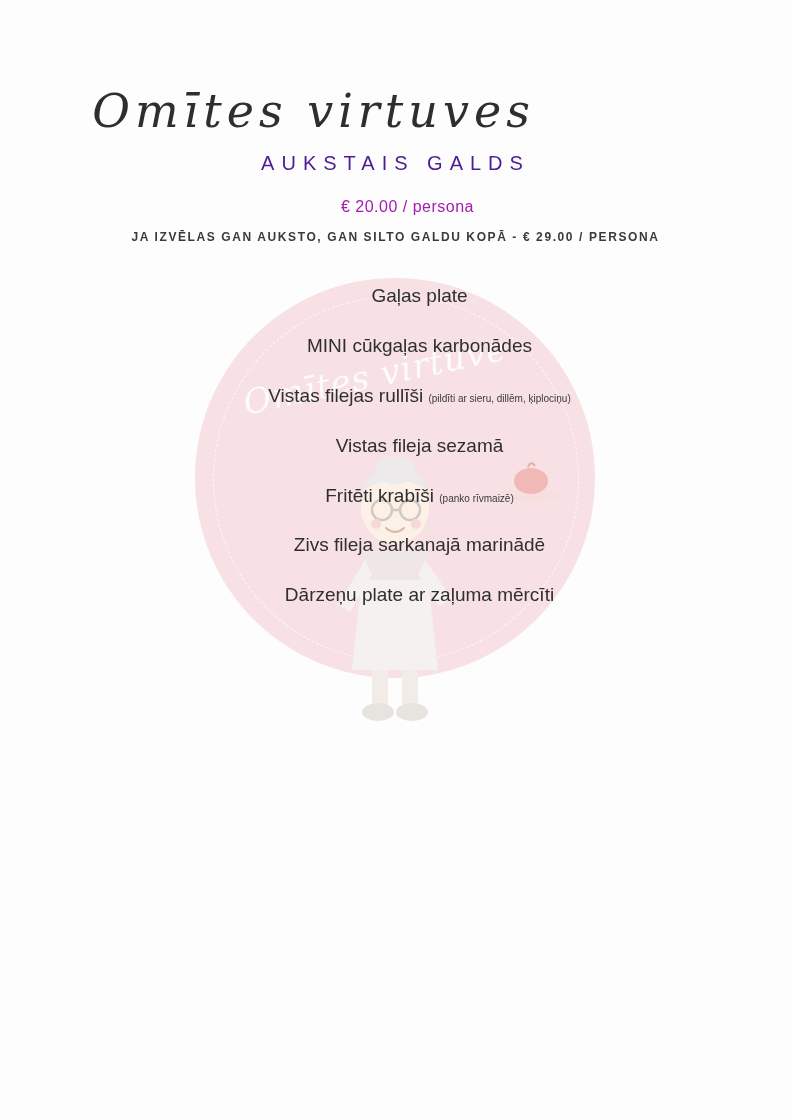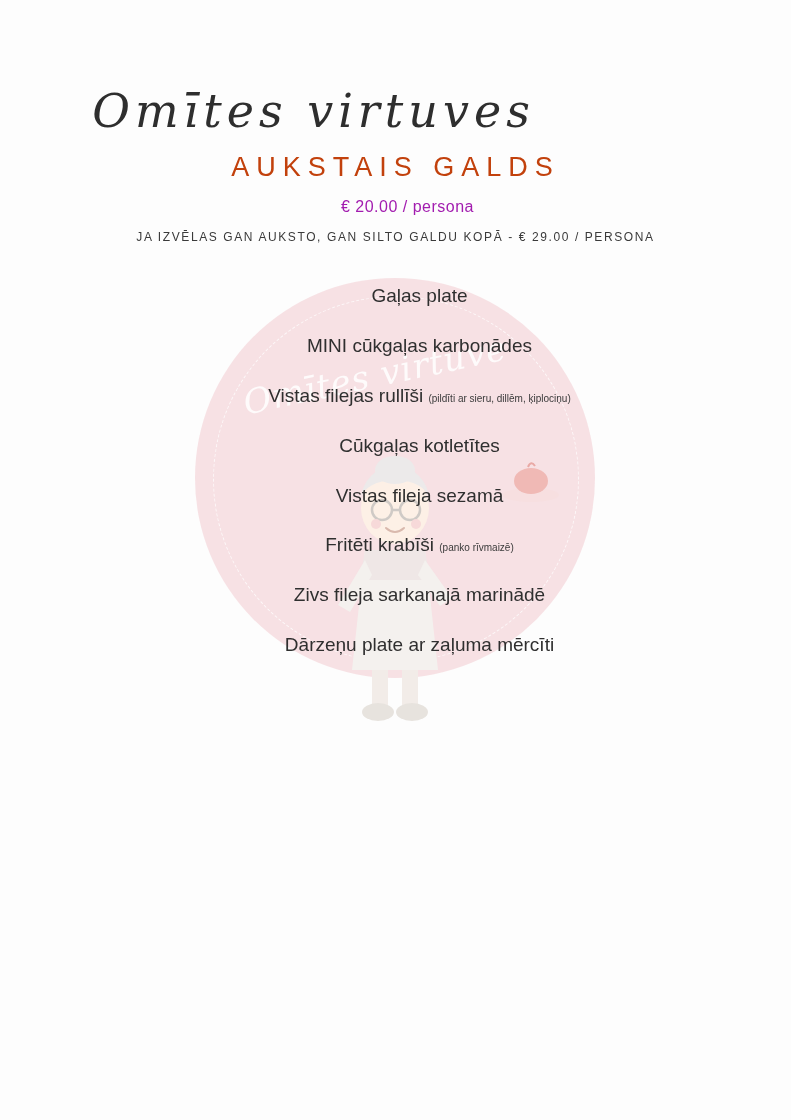--- a/index.html
+++ b/index.html
@@ -90,23 +90,23 @@
     color: #2e2e2e;
     white-space: nowrap;
   }
 
   .title-sub {
     position: absolute;
     top: 152px;
     left: 0;
     width: 791px;
     text-align: center;
-    font-size: 27px;
+    font-size: 20px;
     letter-spacing: 7px;
-    color: #c2410c;
+    color: #4c1d95;
   }
 
   .price-main {
     position: absolute;
     top: 198px;
     left: 12px;
     width: 791px;
     text-align: center;
     font-size: 16px;
     letter-spacing: 0.5px;
@@ -115,20 +115,21 @@
 
   .price-combo {
     position: absolute;
     top: 230px;
     left: 0;
     width: 791px;
     text-align: center;
     font-size: 12px;
     letter-spacing: 1.6px;
     color: #3a3a3a;
+    font-weight: bold;
   }
 
   .menu-list {
     position: absolute;
     top: 286px;
     left: 0;
     width: 791px;
   }
   .menu-item {
     text-align: center;
@@ -190,21 +191,20 @@
 
     <div class="title-script">Omītes virtuves</div>
     <div class="title-sub">AUKSTAIS GALDS</div>
     <div class="price-main">€ 20.00 / persona</div>
     <div class="price-combo">JA IZVĒLAS GAN AUKSTO, GAN SILTO GALDU KOPĀ - € 29.00 / PERSONA</div>
 
     <div class="menu-list">
       <div class="menu-item"><span>Gaļas plate</span><span class="note"></span></div>
       <div class="menu-item"><span>MINI cūkgaļas karbonādes</span><span class="note"></span></div>
       <div class="menu-item"><span>Vistas filejas rullīši </span><span class="note">(pildīti ar sieru, dillēm, ķiplociņu)</span></div>
-      <div class="menu-item"><span>Cūkgaļas kotletītes</span><span class="note"></span></div>
       <div class="menu-item"><span>Vistas fileja sezamā</span><span class="note"></span></div>
       <div class="menu-item"><span>Fritēti krabīši </span><span class="note">(panko rīvmaizē)</span></div>
       <div class="menu-item"><span>Zivs fileja sarkanajā marinādē</span><span class="note"></span></div>
       <div class="menu-item"><span>Dārzeņu plate ar zaļuma mērcīti</span><span class="note"></span></div>
     </div>
 
   </div>
 </div>
 
 </body></html>

